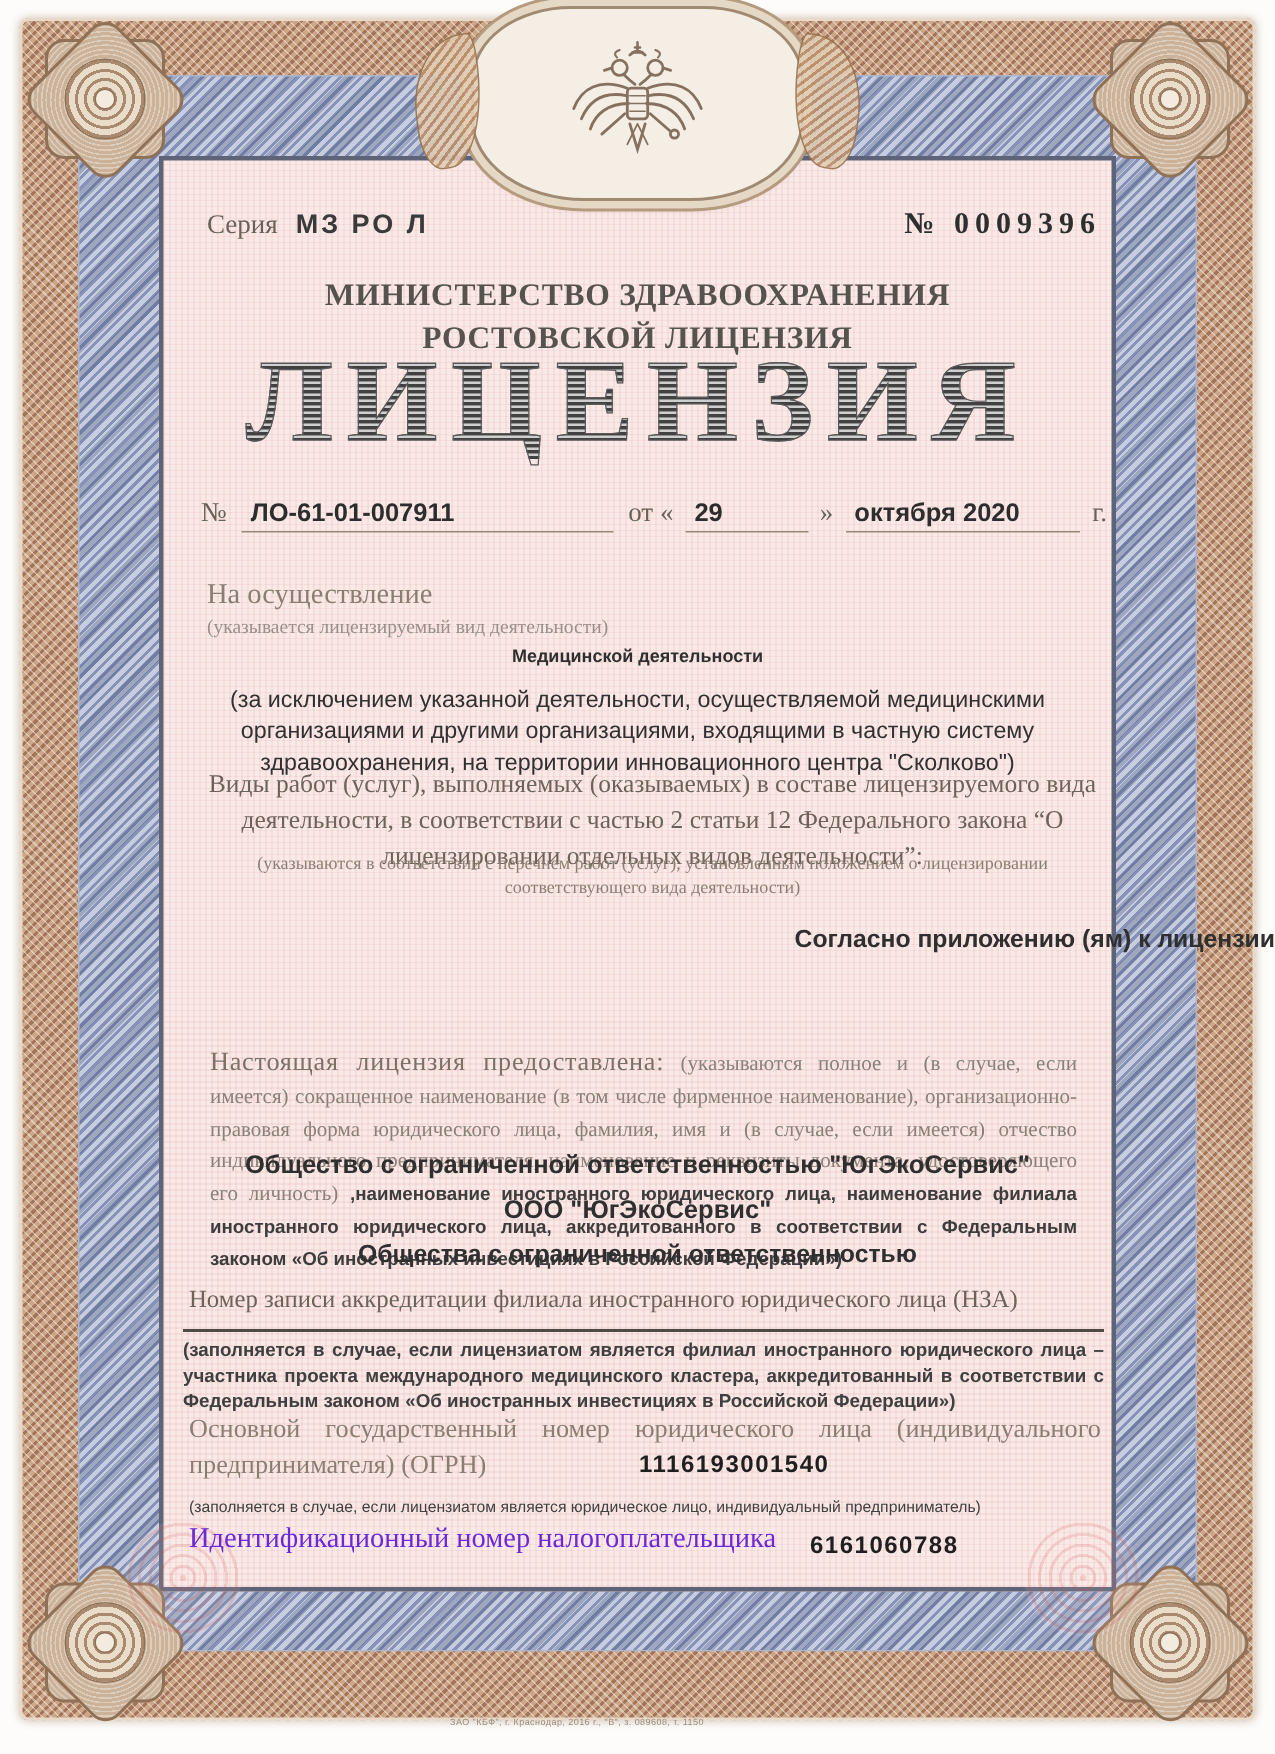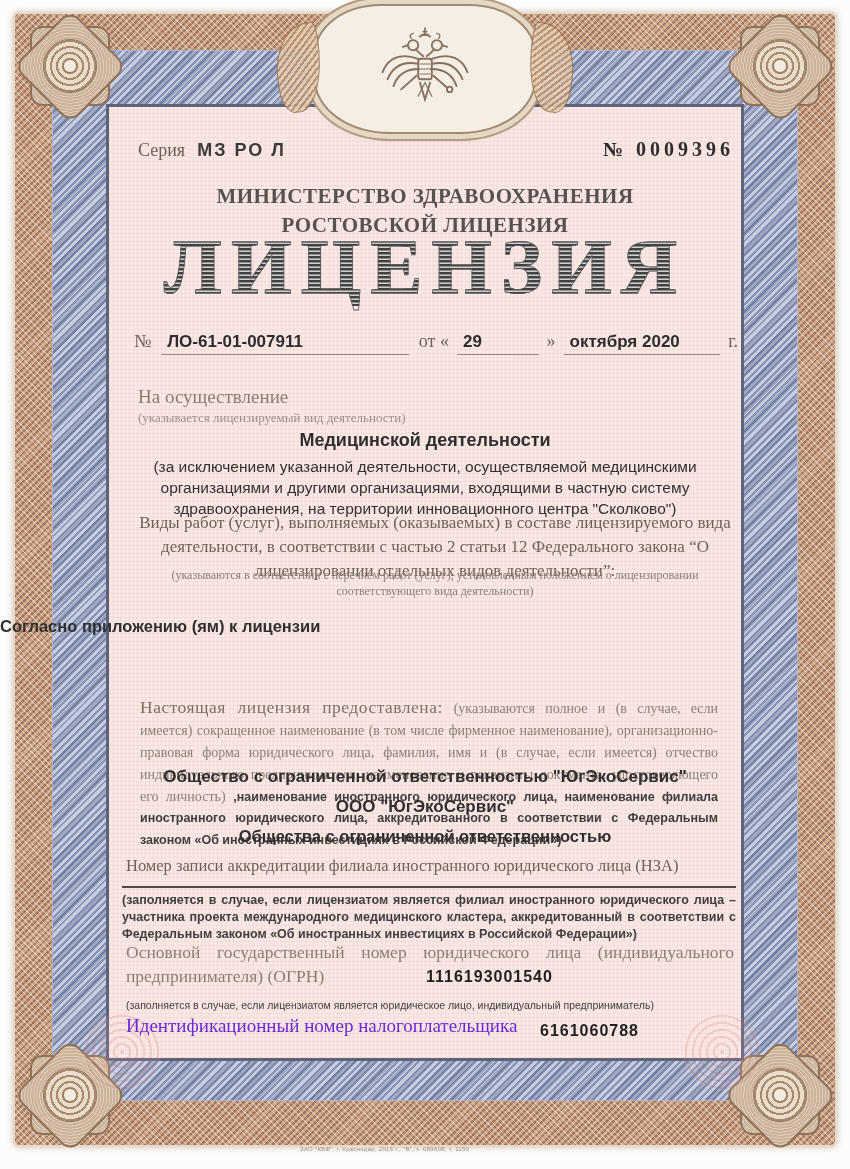--- a/index.html
+++ b/index.html
@@ -80,26 +80,26 @@
 
   .number-line{top:331px;left:134px;right:112px;display:flex;align-items:baseline;font-size:18px;color:#6b6257;}
   .uline{border-bottom:1.5px solid #968a7c;text-align:left;padding:0 6px 2px;
       font-family:"Liberation Sans",sans-serif;font-weight:bold;font-size:17px;color:#2d2d2d;}
   .u-num{flex:2.2;margin:0 10px;} .u-day{flex:.65;margin:0 8px;} .u-month{flex:1.35;margin:0 8px;}
   .nl-label{white-space:nowrap;}
 
   .intro{top:386px;left:138px;font-size:19px;color:#8a7e72;}
   .intro-note{font-size:13px;color:#9a9087;margin-top:2px;}
 
-  .kind{top:430px;left:0;right:0;text-align:center;font-size:18px;}
+  .kind{top:430px;left:0;right:0;text-align:center;font-size:12px;}
   .exception{top:457px;left:104px;right:104px;text-align:center;
       font-family:"Liberation Sans",sans-serif;font-size:15.5px;line-height:1.35;color:#313131;}
   .works-text{top:511px;left:128px;right:108px;text-align:center;font-size:17px;line-height:1.42;color:#6d6258;}
   .works-note{top:567px;left:150px;right:130px;text-align:center;font-size:12px;line-height:1.35;color:#8a7f74;}
-  .attachment{top:617px;left:0;right:0;text-align:left;font-size:16.5px;}
+  .attachment{top:617px;left:0;right:0;text-align:right;font-size:16.5px;}
 
   .grantee-para{top:680px;left:124px;right:116px;text-align:justify;line-height:1.34;}
   .grantee-lead{font-size:17.5px;color:#7d7166;letter-spacing:.5px;}
   .grantee-note{font-size:14px;color:#8a8076;}
   .grantee-note-bold{font-family:"Liberation Sans",sans-serif;font-weight:bold;font-size:12.5px;color:#3d3d3d;}
 
   .full-name{top:767px;left:0;right:0;text-align:center;font-size:17px;}
   .short-name{top:797px;left:0;right:0;text-align:center;font-size:17px;}
   .legal-form{top:827px;left:0;right:0;text-align:center;font-size:16.5px;}
   .nza-label{top:856px;left:126px;right:110px;font-size:16.5px;color:#6d6258;}

